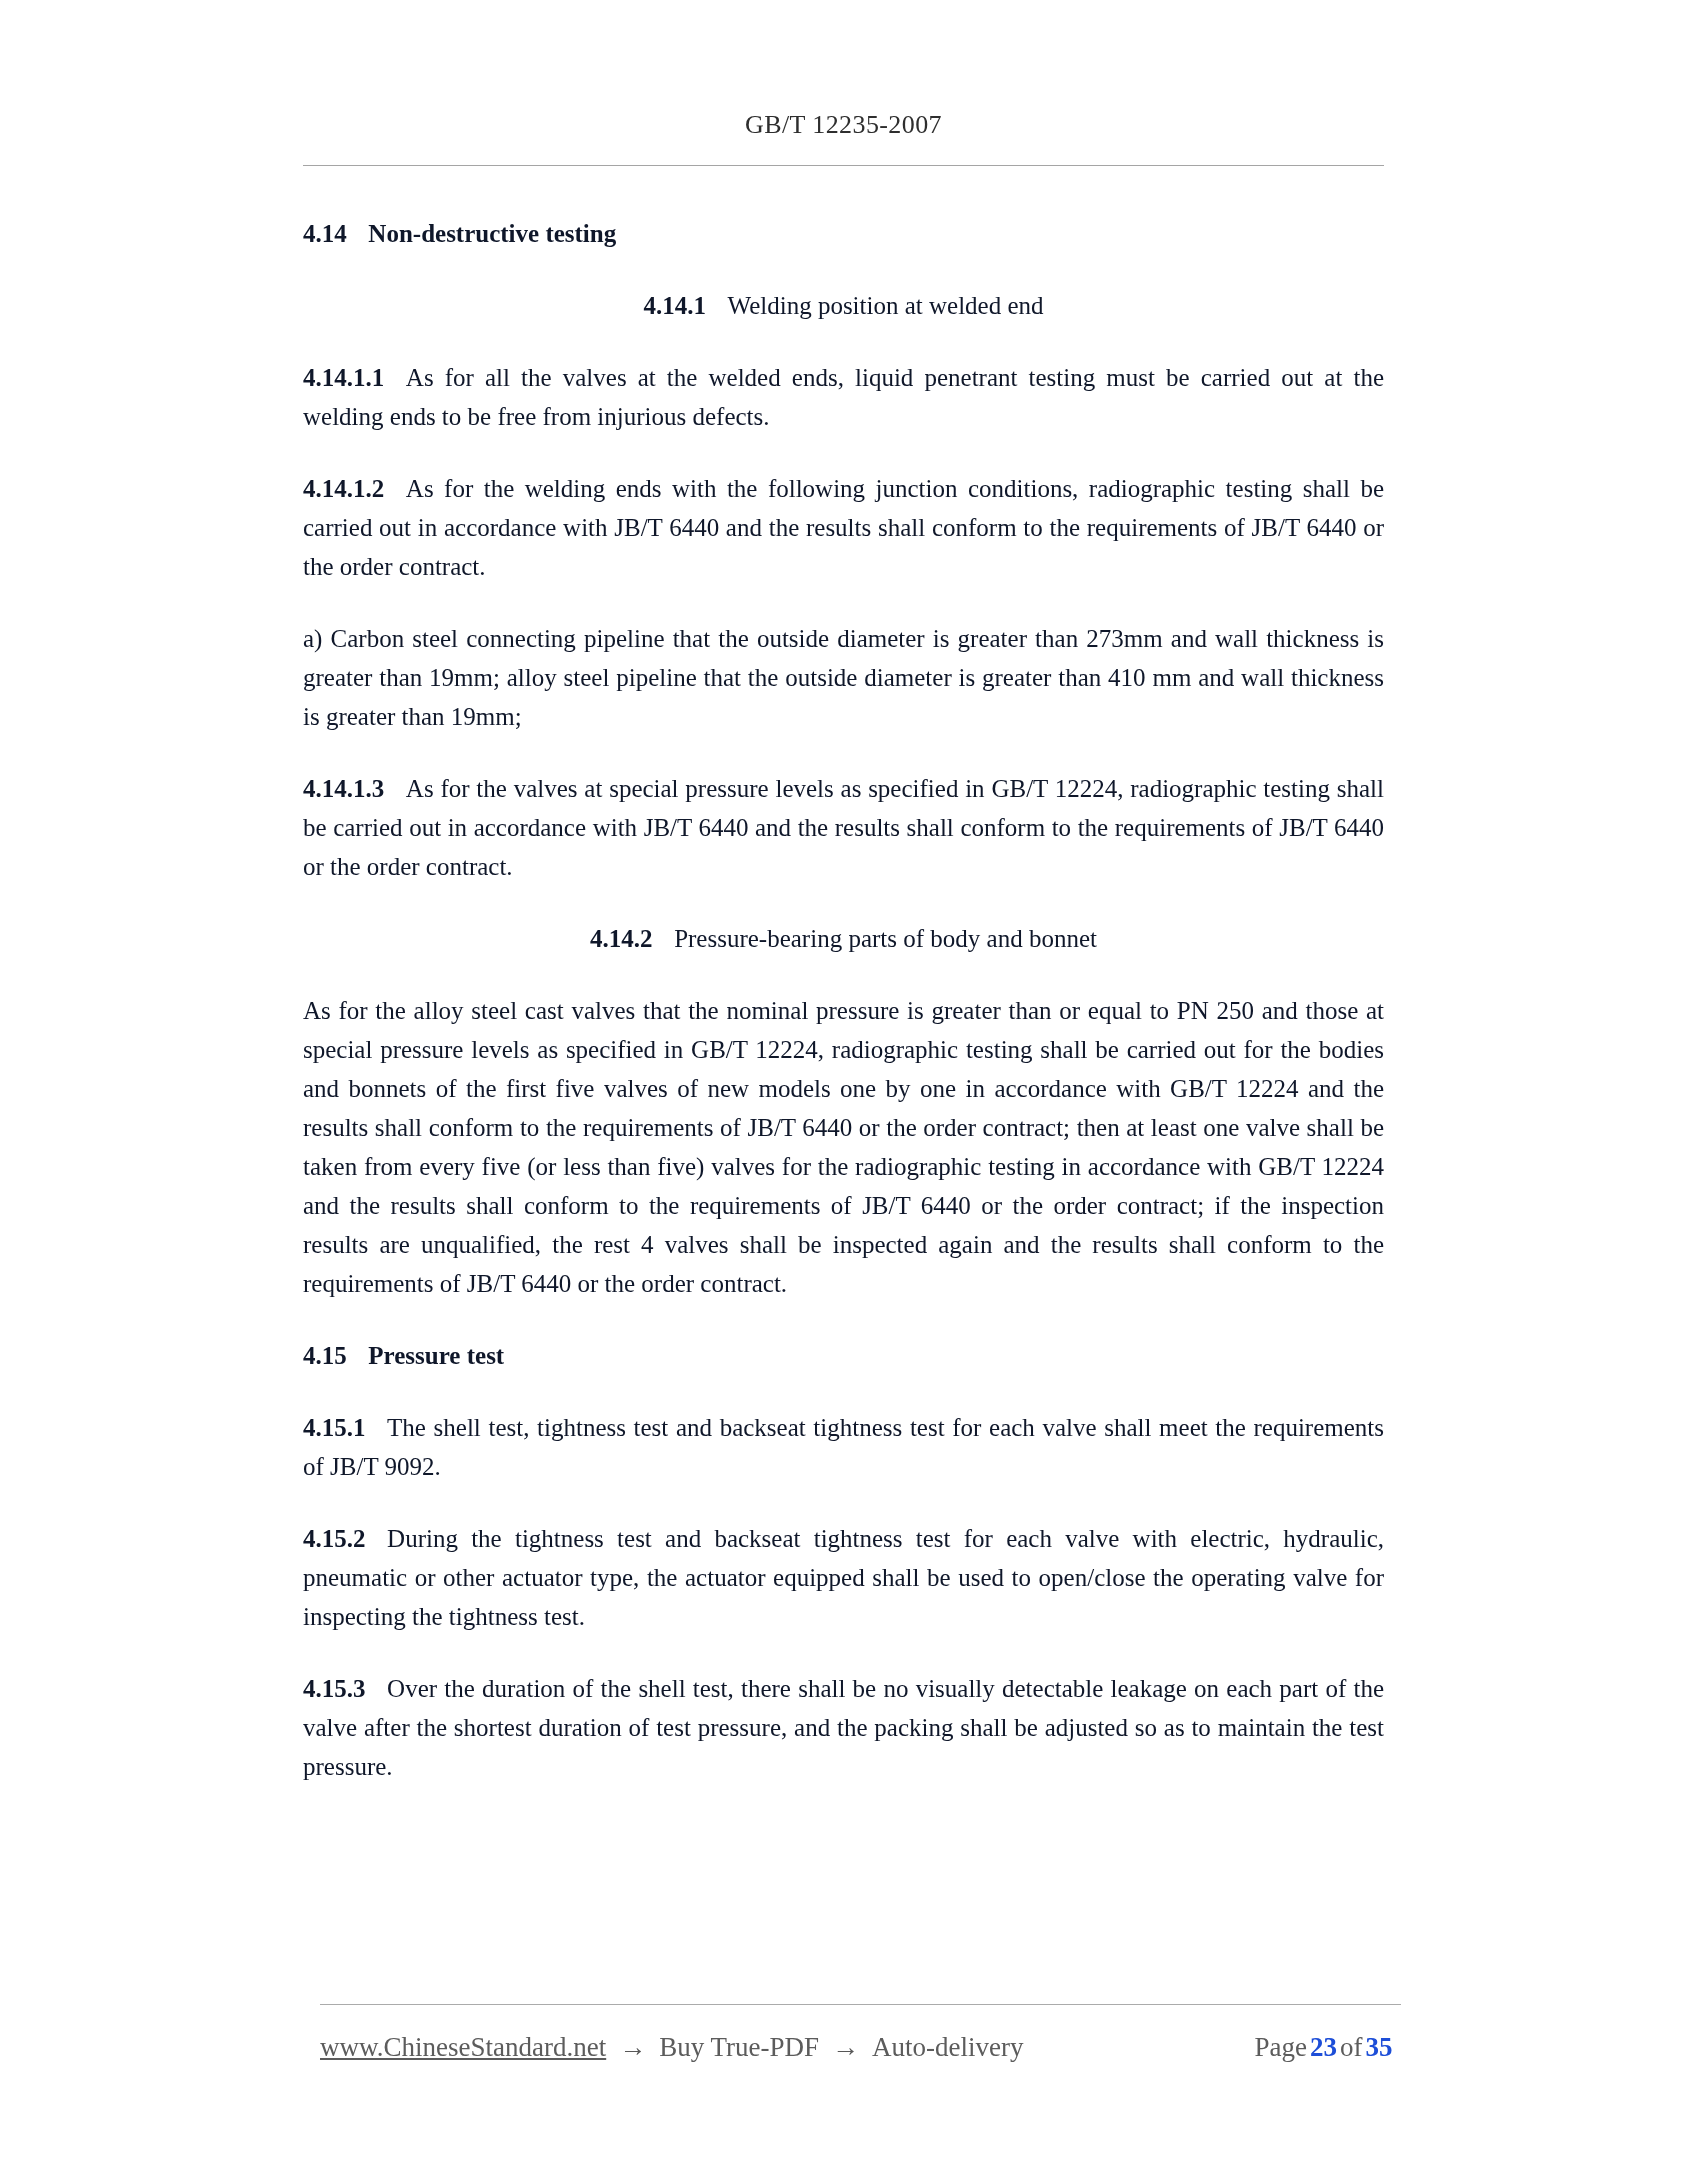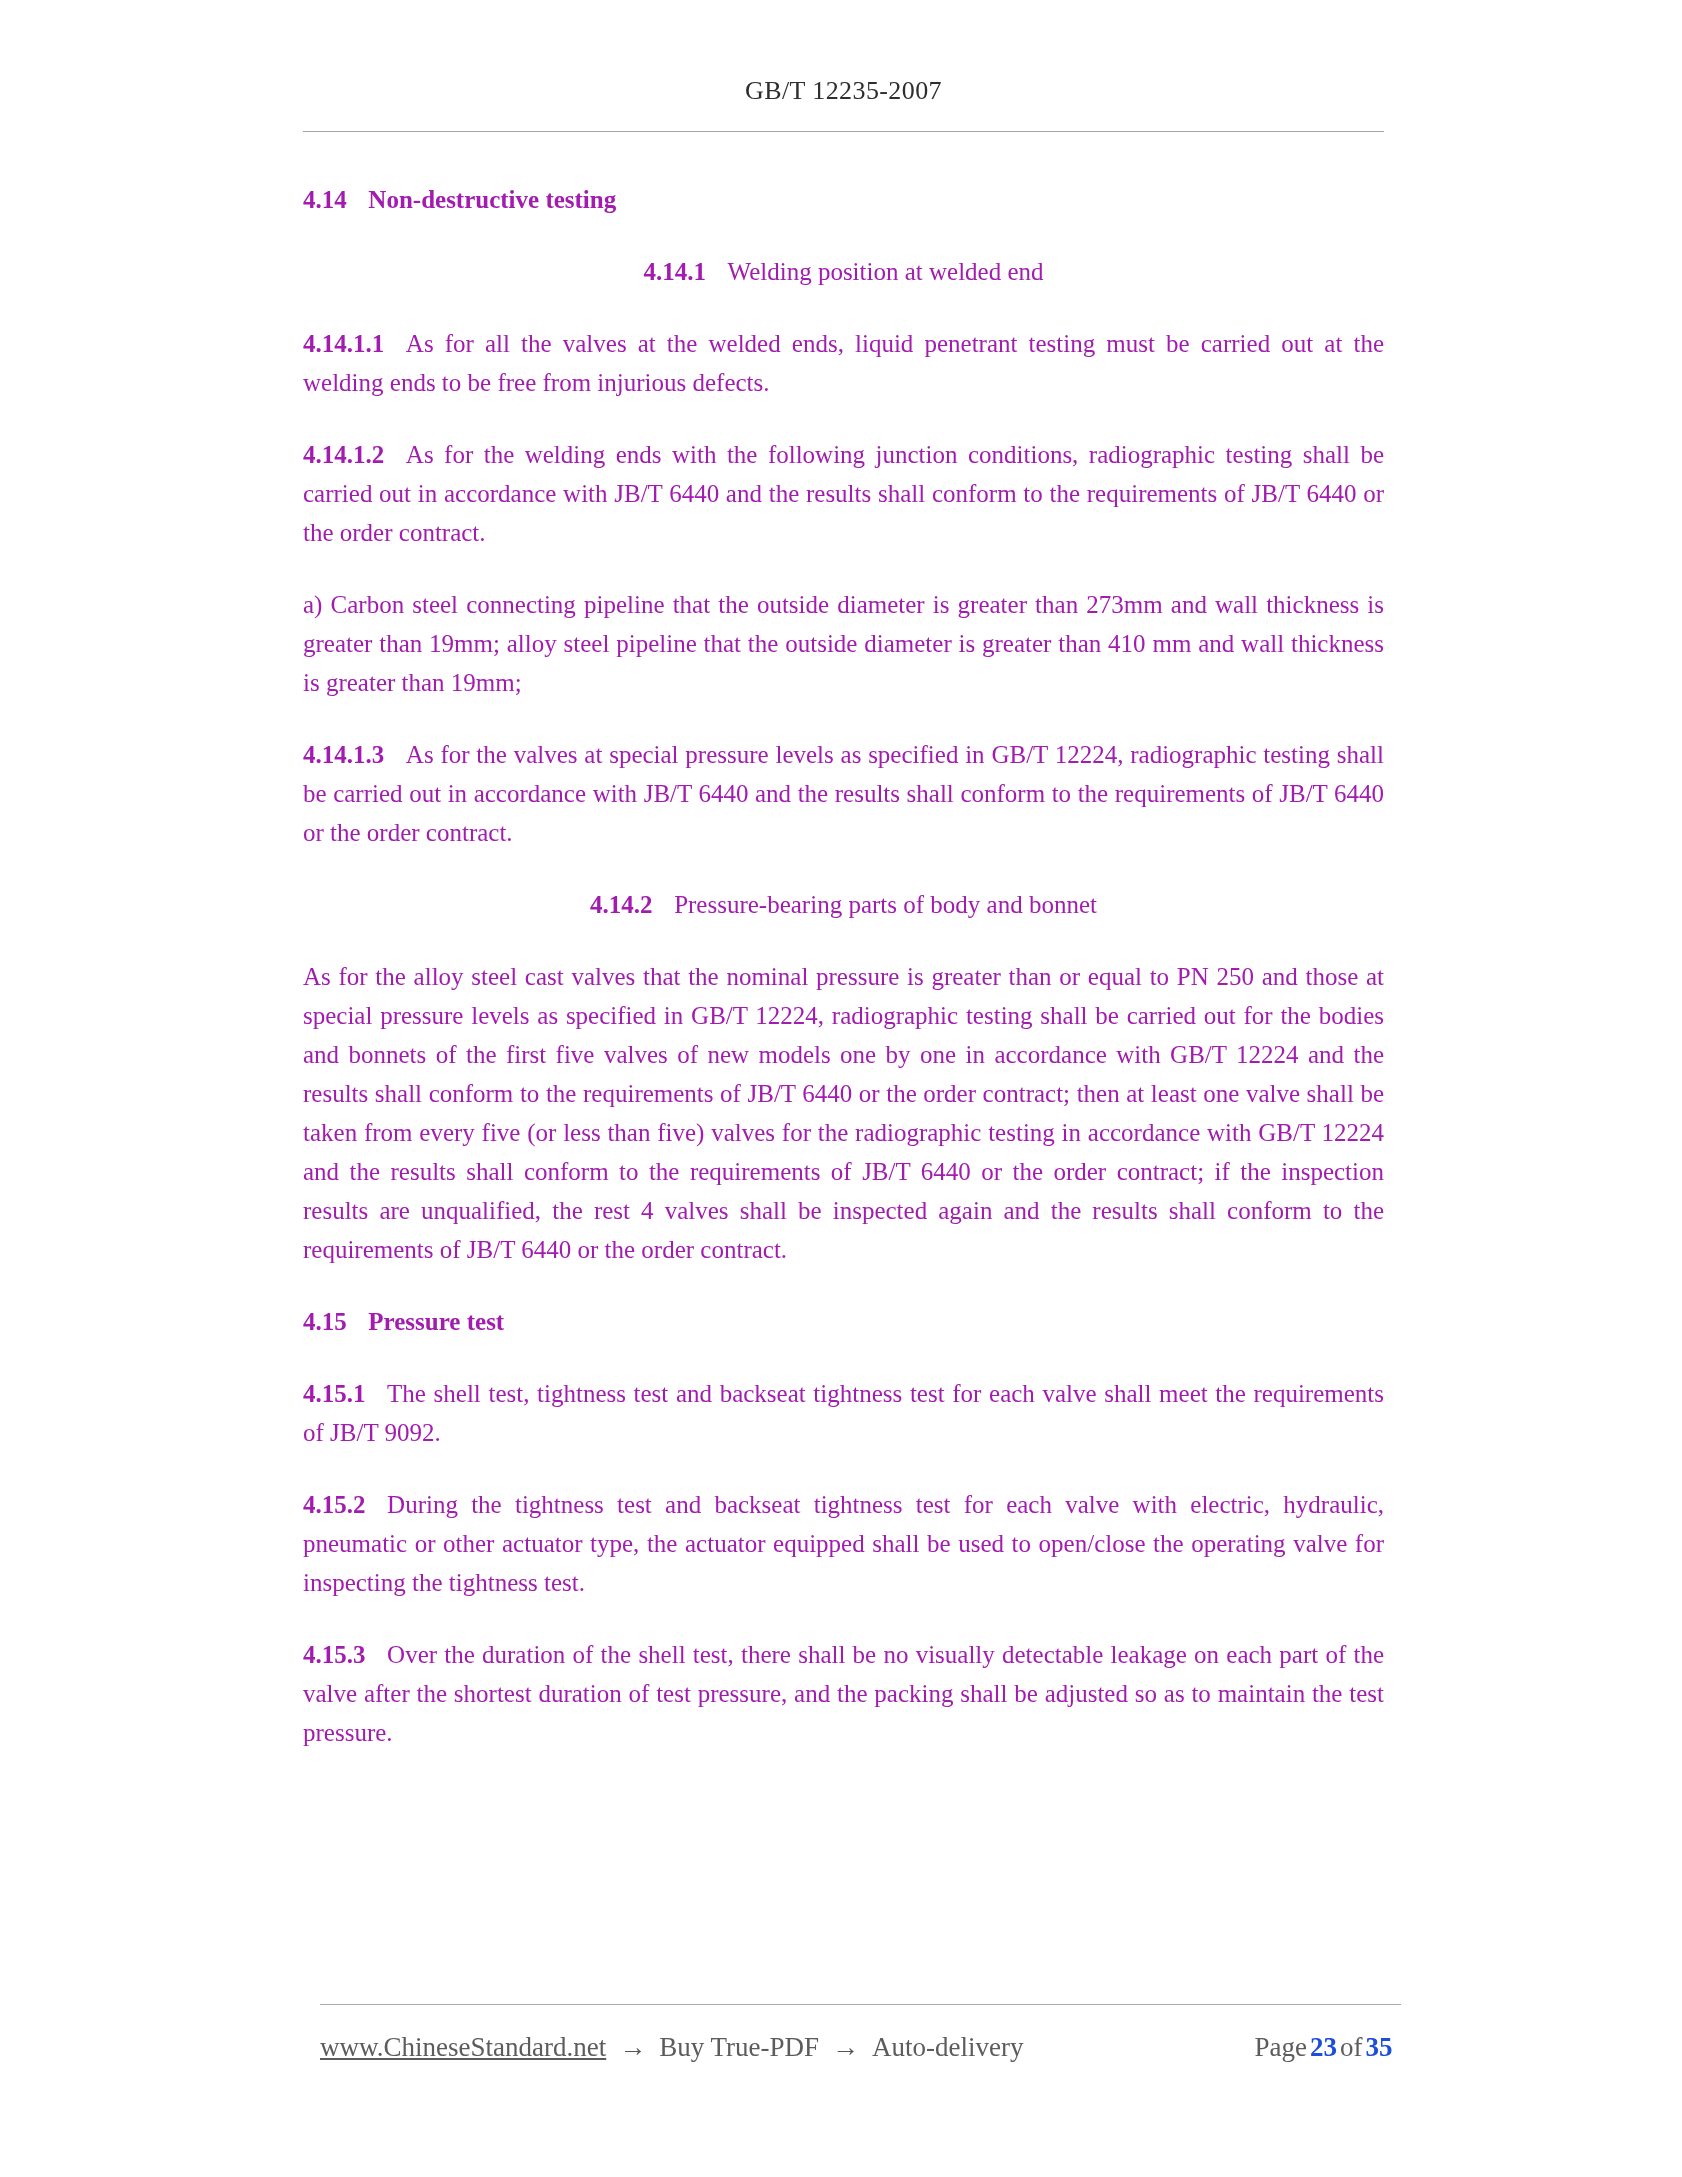--- a/index.html
+++ b/index.html
@@ -12,37 +12,37 @@
     font-family: "Liberation Serif", serif;
     overflow: hidden;
   }
   .content {
     position: absolute;
     left: 303px;
     top: 0;
     width: 1081px;
   }
   .doc-header {
-    padding-top: 71px;
+    padding-top: 105px;
     text-align: center;
     font-size: 26px;
     line-height: 39px;
     color: #2e2e2e;
     letter-spacing: 0.4px;
   }
   .header-rule {
     border: none;
     border-top: 1.7px solid #a5a5a5;
     margin: 21px 0 0 0;
   }
   .blk {
     margin: 33px 0 0 0;
     font-size: 25px;
     line-height: 39px;
-    color: #a21caf;
+    color: #0f172a;
     text-align: justify;
   }
   .blk.first { margin-top: 48px; }
   .blk .num { font-weight: 700; margin-right: 21.6px; }
   .blk.h2 { font-weight: 700; text-align: left; }
   .blk.h3 { text-align: center; }
   .footer {
     position: absolute;
     left: 320px;
     top: 2004px;

